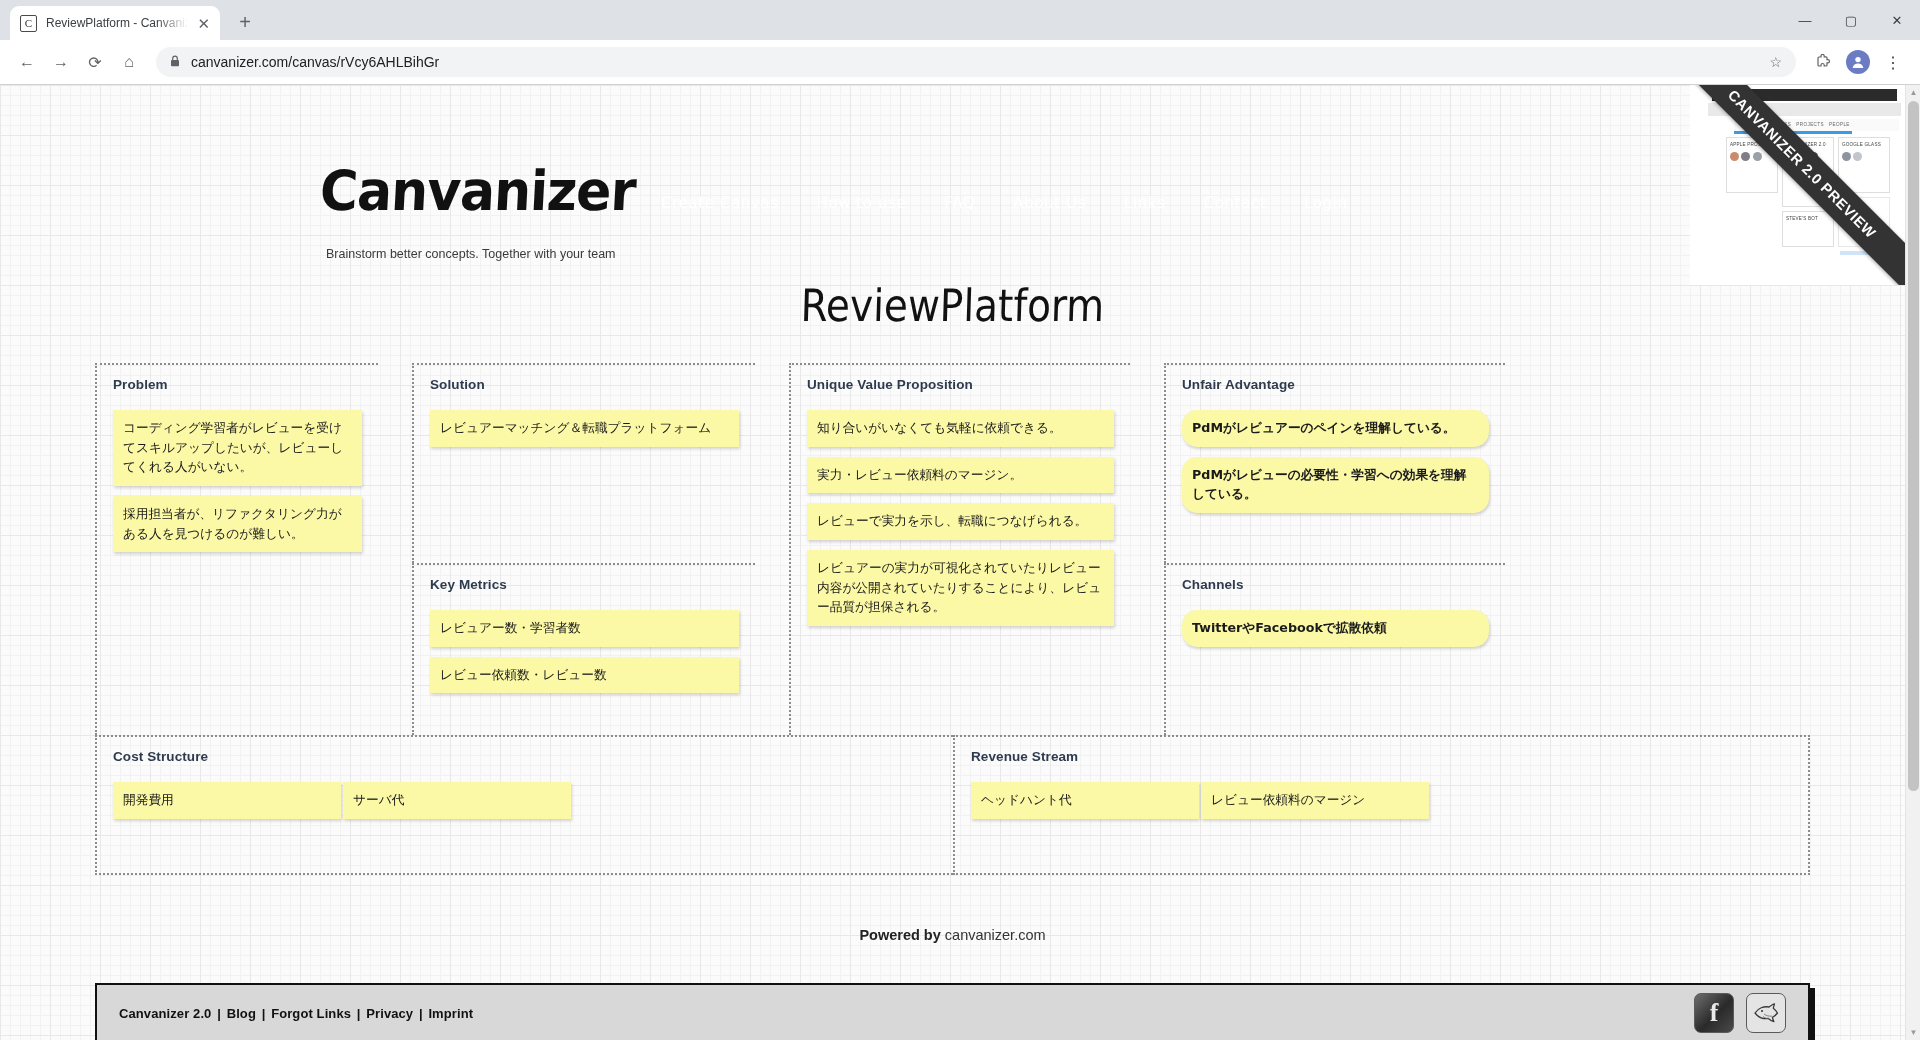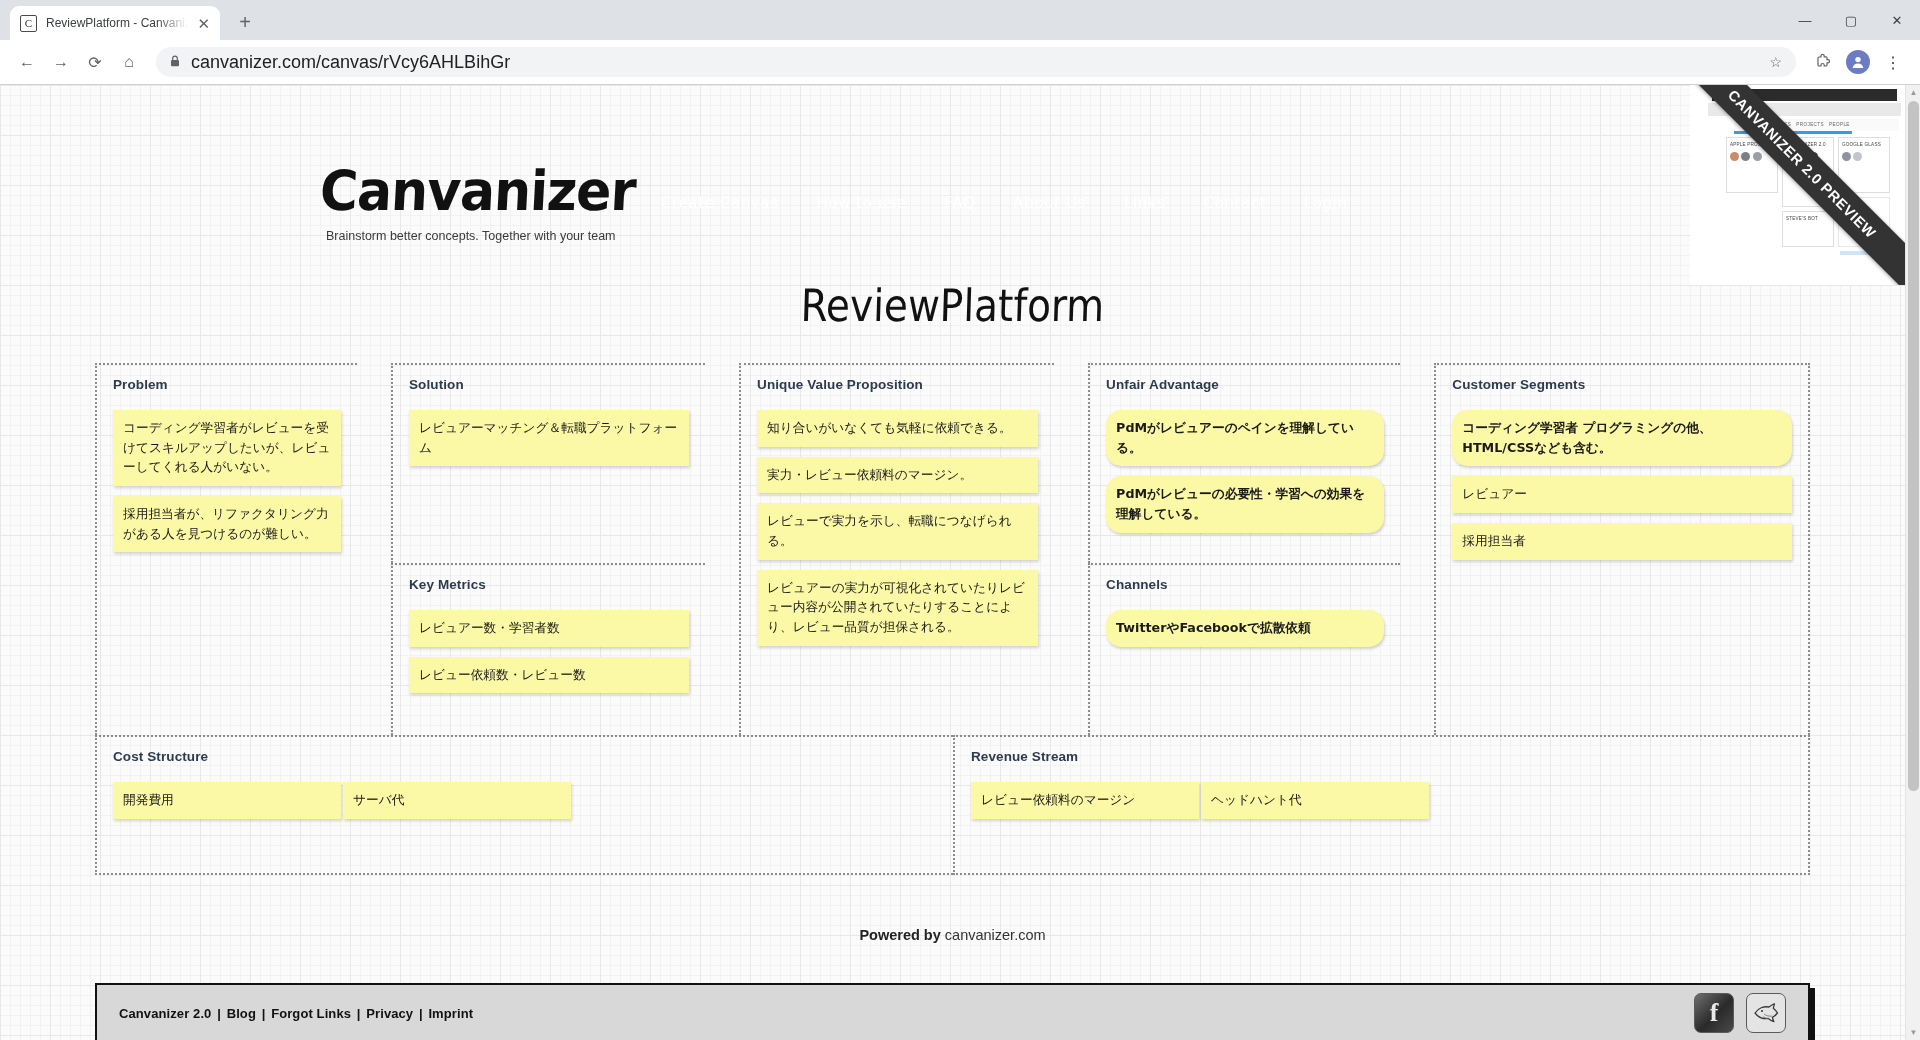--- a/index.html
+++ b/index.html
@@ -58,21 +58,21 @@
   .tb-icon {
     width: 30px; height: 30px; display: flex; align-items: center;
     justify-content: center; color: #5f6368; font-size: 16px; flex: none;
   }
   .omnibox {
     flex: 1; height: 30px; margin: 0 8px; background: #f1f3f4;
     border-radius: 16px; display: flex; align-items: center;
     padding: 0 14px; gap: 11px;
   }
   .lock-icon { font-size: 11px; color: #5f6368; }
-  .url-text { font-size: 18px; color: #202124; flex: 1; }
+  .url-text { font-size: 14px; color: #202124; flex: 1; }
   .star-icon { font-size: 14px; color: #5f6368; }
   .avatar-btn {
     width: 24px; height: 24px; border-radius: 50%;
     background: #6b7bc4; color: #fff; font-size: 12px;
     display: flex; align-items: center; justify-content: center;
     margin: 0 4px;
   }
   .menu-dots { font-size: 16px; color: #3c4043; letter-spacing: 0; }
 
   
@@ -105,21 +105,21 @@
     position: absolute; left: 0; top: 0; width: 1905px; height: 110px;
   }
   .logo-wrap { position: absolute; left: 320px; top: 80px; }
   .logo {
     font-family: "DejaVu Sans", sans-serif;
     font-size: 52px; font-weight: 700; color: #111;
     letter-spacing: -1px; line-height: 1;
     transform: skewX(-3deg) scaleY(1.06);
   }
   .tagline {
-    font-size: 12.5px; color: #3a3a3a; margin-top: 12px; margin-left: 6px;
+    font-size: 12.5px; color: #3a3a3a; margin-top: 30px; margin-left: 6px;
     font-family: "Liberation Sans", sans-serif;
   }
   .nav { position: absolute; left: 645px; top: 104px; display: flex; gap: 6px; }
   .nav-item {
     position: relative; padding: 7px 16px 9px; color: #fff;
     font-size: 15px; font-family: "DejaVu Sans", sans-serif;
     letter-spacing: 0.6px; white-space: nowrap; line-height: 1;
   }
   .nav-item::before {
     content: ""; position: absolute; inset: 0;
@@ -386,41 +386,35 @@
             <div class="cell-h">Unfair Advantage</div>
             <div class="note b">PdMがレビュアーのペインを理解している。</div>
             <div class="note b">PdMがレビューの必要性・学習への効果を理解している。</div>
           </div>
           <div class="cell" style="height:172px">
             <div class="cell-h">Channels</div>
             <div class="note b">TwitterやFacebookで拡散依頼</div>
           </div>
         </div>
 
-        <div class="cell last" style="width:calc(1715px - 283px - 343px - 341px - 341px)">
-          <div class="cell-h">Customer Segments</div>
-          <div class="note b">コーディング学習者 プログラミングの他、HTML/CSSなども含む。</div>
-          <div class="note">レビュアー</div>
-          <div class="note">採用担当者</div>
-        </div>
       </div>
 
       <div class="lean-bottom">
         <div class="cell bottom-row" style="width:858px">
           <div class="cell-h">Cost Structure</div>
           <div class="notes-inline">
             <div class="note">開発費用</div>
             <div class="note">サーバ代</div>
           </div>
         </div>
         <div class="cell bottom-row last" style="width:857px">
           <div class="cell-h">Revenue Stream</div>
           <div class="notes-inline">
+            <div class="note">ヘッドハント代</div>
             <div class="note">レビュー依頼料のマージン</div>
-            <div class="note">ヘッドハント代</div>
           </div>
         </div>
       </div>
     </div>
 
     <div class="powered">
       <b>Powered by</b>
       <span class="dom">canvanizer.com</span>
     </div>
 

